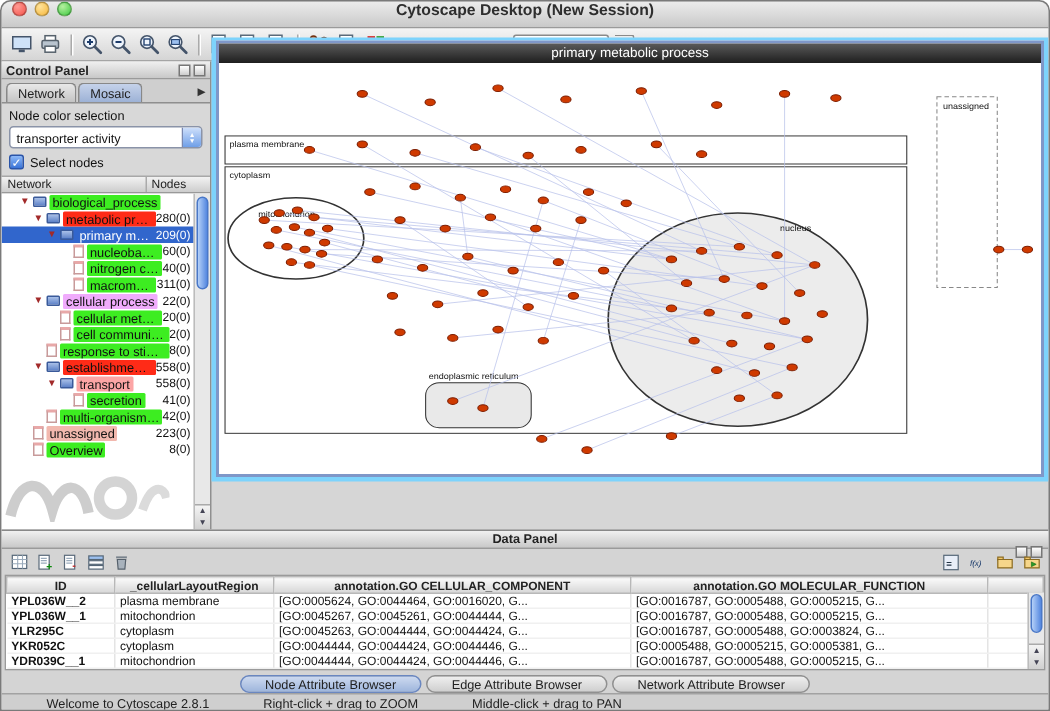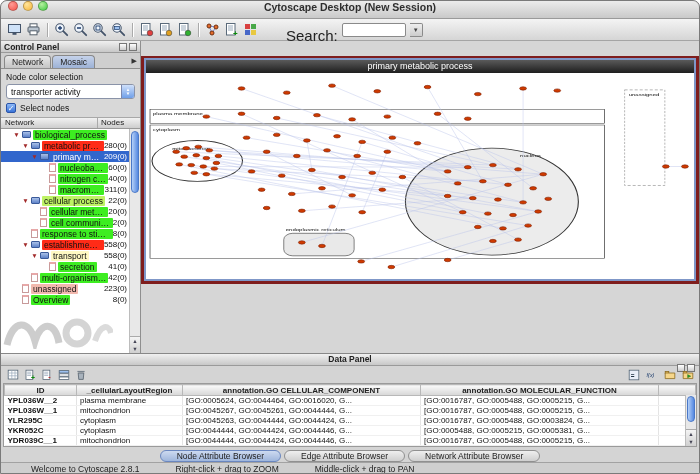--- a/index.html
+++ b/index.html
@@ -67,21 +67,21 @@
   .count{margin-left:auto;padding-right:13px;font-size:8px;color:#111;flex:0 0 auto;}
   .tree-row.selected{color:#fff;}
   .tree-row.selected .chip{background:transparent !important;color:#fff;}
   .tree-row.selected .count{color:#fff;}
   .tree-scroll{position:absolute;right:0;top:0;bottom:0;width:11px;background:#e8e8e8;border-left:1px solid #bcbcbc;}
   .scroll-thumb{position:absolute;left:1px;width:8px;border-radius:4px;background:linear-gradient(90deg,#b4d0f8,#5588e0);border:1px solid #4a78c8;}
   .scroll-arrows{position:absolute;left:0;bottom:0;width:100%;font-size:5.5px;color:#445;text-align:center;line-height:8px;background:linear-gradient(#f4f4f4,#d0d0d0);border-top:1px solid #aaa;}
   .watermark{position:absolute;left:2px;bottom:0;opacity:.75;}
 
   
-  .network-area{position:absolute;left:140px;top:55px;right:0;height:228px;background:#7f1d1d;}
+  .network-area{position:absolute;left:140px;top:24px;right:0;height:296px;background:#7dd3fc;}
   .net-frame{position:absolute;left:3px;top:2px;right:3px;bottom:3px;border:2px solid #7f97c8;background:#fff;display:flex;flex-direction:column;}
   .net-title{height:13px;background:linear-gradient(#5a5a5a,#1e1e1e);color:#fff;font-size:9px;line-height:13px;text-align:center;flex:0 0 auto;}
   .net-canvas{flex:1;width:100%;background:#fff;}
   .comp-label{font-size:6px;fill:#111;}
 
   
   .data-panel{position:absolute;left:0;top:352px;width:100%;height:96px;background:#d4d4d4;border-top:1px solid #888;}
   .dp-header{height:12px;background:linear-gradient(#f0f0f0,#c8c8c8);border-bottom:1px solid #9a9a9a;
     display:flex;align-items:center;font-size:8.5px;font-weight:bold;color:#222;padding:0 4px;flex-direction:column;}
   .dp-toolbar{height:17px;display:flex;align-items:center;padding:0 3px;gap:1px;}
@@ -293,21 +293,21 @@
         </div>
         <div class="tree-row">
           <span class="expander" style="margin-left: 38px;"></span>
           <span class="titem-icon icon-leaf"></span>
           <span class="chip" style="background: rgb(61, 237, 33);">macromolecule...</span>
           <span class="count">311(0)</span>
         </div>
         <div class="tree-row">
           <span class="expander" style="margin-left: 20px;">▼</span>
           <span class="titem-icon icon-folder"></span>
-          <span class="chip" style="background: #bef264;">cellular process</span>
+          <span class="chip" style="background: #f0abfc;">cellular process</span>
           <span class="count">22(0)</span>
         </div>
         <div class="tree-row">
           <span class="expander" style="margin-left: 29px;"></span>
           <span class="titem-icon icon-leaf"></span>
           <span class="chip" style="background: rgb(61, 237, 33);">cellular metabo...</span>
           <span class="count">20(0)</span>
         </div>
         <div class="tree-row">
           <span class="expander" style="margin-left: 29px;"></span>
@@ -323,21 +323,21 @@
         </div>
         <div class="tree-row">
           <span class="expander" style="margin-left: 20px;">▼</span>
           <span class="titem-icon icon-folder"></span>
           <span class="chip" style="background: rgb(255, 43, 23);">establishment of l...</span>
           <span class="count">558(0)</span>
         </div>
         <div class="tree-row">
           <span class="expander" style="margin-left: 29px;">▼</span>
           <span class="titem-icon icon-folder"></span>
-          <span class="chip" style="background: #fef9c3;">transport</span>
+          <span class="chip" style="background: #fca5a5;">transport</span>
           <span class="count">558(0)</span>
         </div>
         <div class="tree-row">
           <span class="expander" style="margin-left: 38px;"></span>
           <span class="titem-icon icon-leaf"></span>
           <span class="chip" style="background: rgb(61, 237, 33);">secretion</span>
           <span class="count">41(0)</span>
         </div>
         <div class="tree-row">
           <span class="expander" style="margin-left: 20px;"></span>

